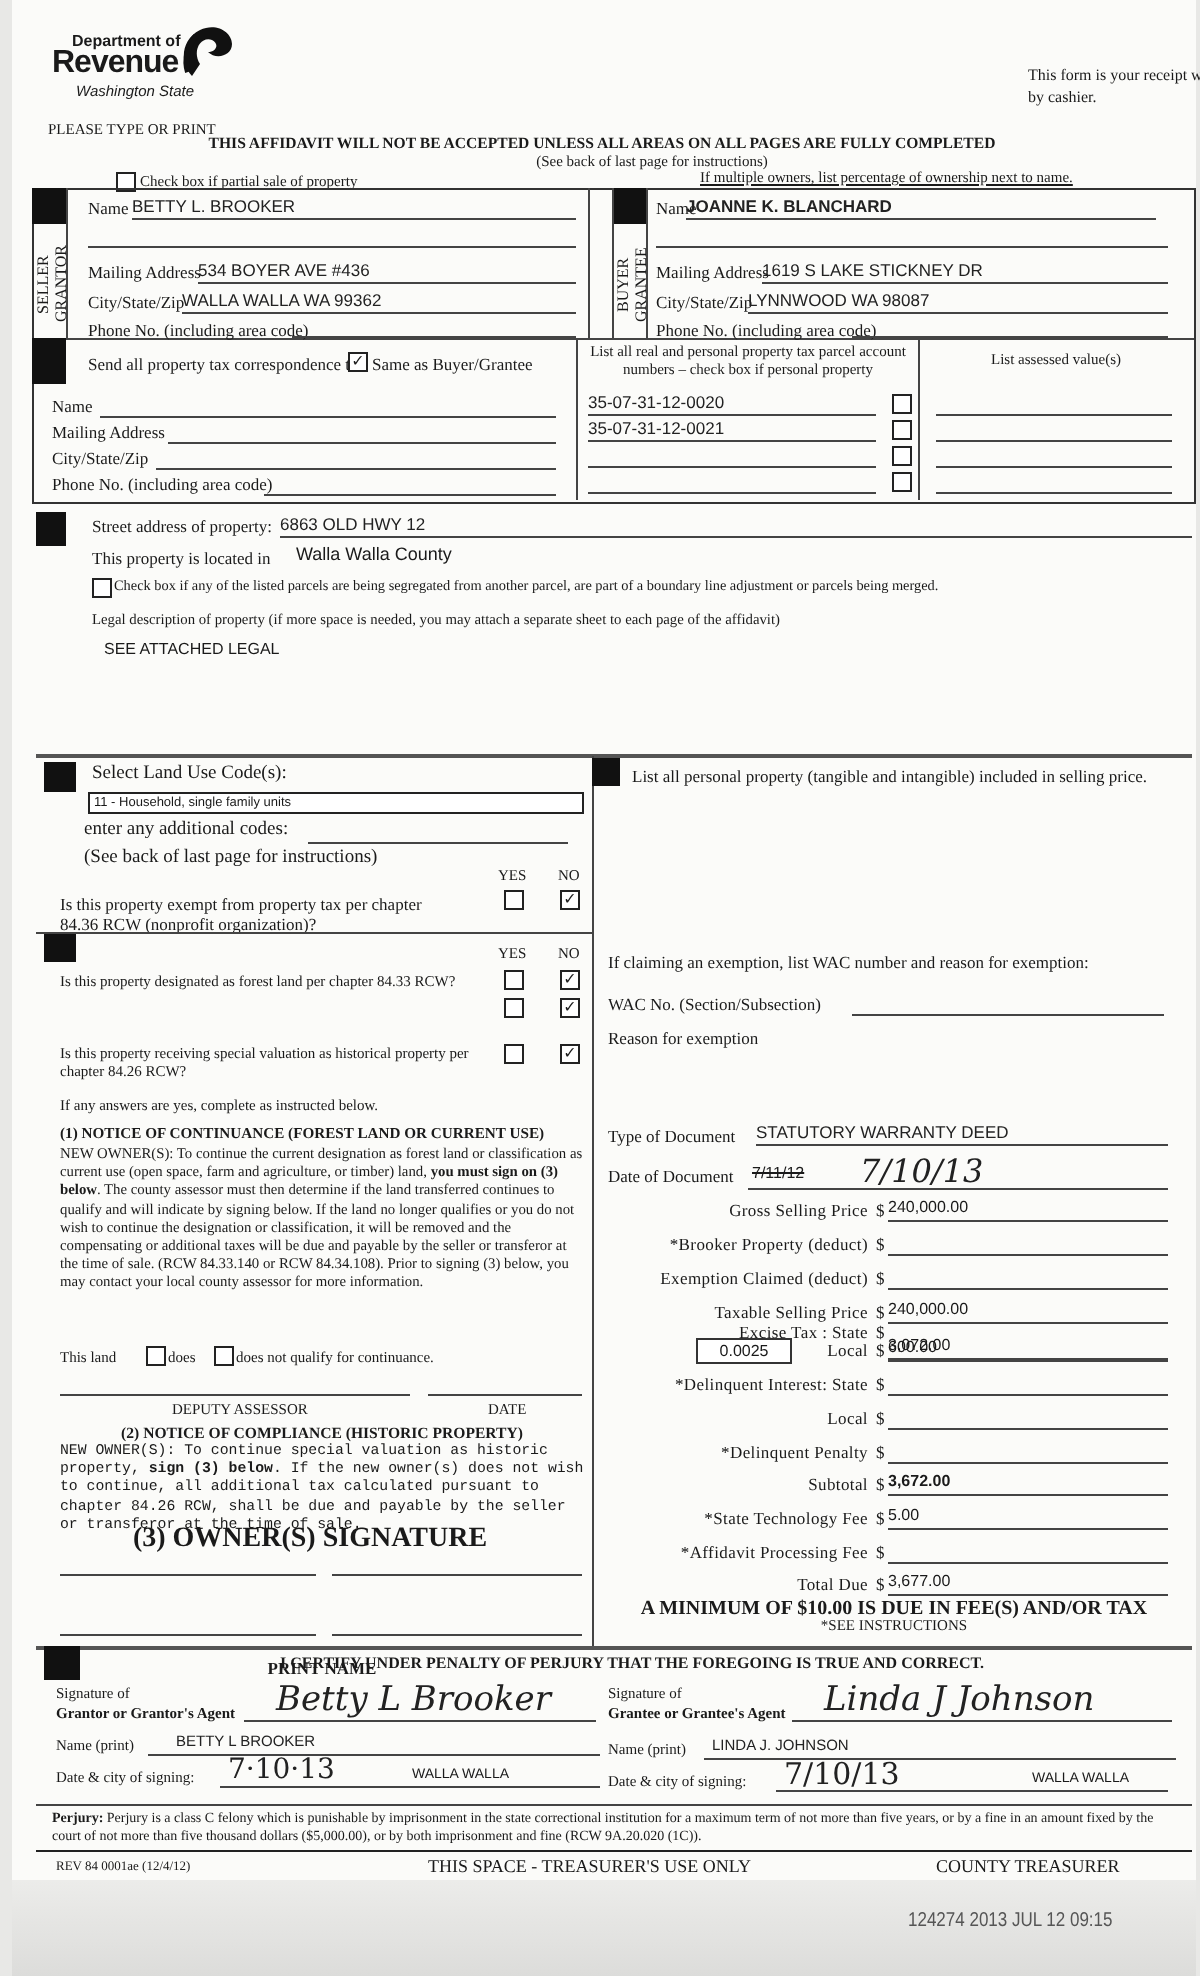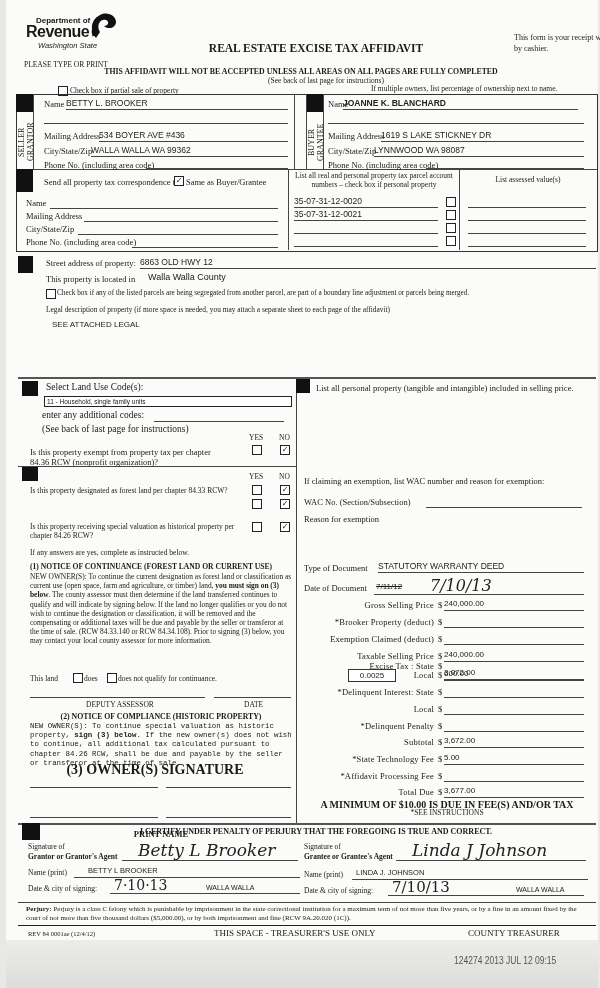--- a/index.html
+++ b/index.html
@@ -33,29 +33,28 @@
   <div class="abs" style="left:18px;top:10px;width:100px;height:42px;">
     <div class="abs sans" style="left:12px;top:6px;font-size:8px;font-weight:bold;">Department of</div>
     <div class="abs sans" style="left:2px;top:13px;font-size:16px;font-weight:bold;letter-spacing:-0.5px;">Revenue</div>
     <div class="abs sans" style="left:14px;top:31px;font-size:7.5px;font-style:italic;">Washington State</div>
     <svg class="abs" style="left:64px;top:2px;" width="30" height="28" viewBox="0 0 30 28">
       <path d="M8 26 C2 20 2 8 12 3 C20 -1 28 4 28 10 C28 16 20 18 16 14 C20 14 22 10 18 8 C12 6 8 14 12 20 Z" fill="#111"></path>
       <path d="M6 24 C4 18 6 10 10 6" stroke="#111" stroke-width="3" fill="none"></path>
     </svg>
   </div>
 
-  <div class="abs serif bold center" style="left:150px;top:42px;width:320px;font-size:11.5px;">REAL ESTATE EXCISE TAX AFFIDAVIT</div>
   <div class="abs serif" style="left:18px;top:60px;font-size:7.5px;">PLEASE TYPE OR PRINT</div>
   <div class="abs serif" style="left:462px;top:32px;width:130px;font-size:8px;line-height:11px;margin-left:46px;">This form is your receipt when stamped by cashier.</div>
   <div class="abs serif bold center" style="left:60px;top:67px;width:470px;font-size:7.8px;">THIS AFFIDAVIT WILL NOT BE ACCEPTED UNLESS ALL AREAS ON ALL PAGES ARE FULLY COMPLETED</div>
   <div class="abs serif center" style="left:230px;top:76px;width:180px;font-size:7.5px;">(See back of last page for instructions)</div>
 
   <div class="cb" style="left:52px;top:86px;"></div>
   <div class="abs serif tiny" style="left:64px;top:86px;text-decoration:underline;">Check box if partial sale of property</div>
-  <div class="abs serif tiny" style="left:365px;top:84px;">If multiple owners, list percentage of ownership next to name.</div>
+  <div class="abs serif tiny" style="left:344px;top:84px;text-decoration:underline;">If multiple owners, list percentage of ownership next to name.</div>
 
   <div class="box" style="left:10px;top:94px;width:580px;height:156px;border-width:1px;"></div>
   <div class="vline" style="left:288px;top:94px;height:75px;"></div>
   <div class="hline" style="left:10px;top:169px;width:581px;"></div>
   <div class="vline" style="left:282px;top:169px;height:81px;"></div>
   <div class="vline" style="left:453px;top:169px;height:81px;"></div>
 
   <div class="blk" style="left:10px;top:94px;width:17px;height:18px;"></div>
   <div class="vline" style="left:27px;top:94px;height:75px;"></div>
   <div class="vert serif" style="left:11px;top:118px;width:16px;height:48px;">SELLER GRANTOR</div>
@@ -217,21 +216,21 @@
       <div class="abs serif" style="left: 432px; top: 687px; font-size: 8.5px;">$</div>
       <div class="field amt" style="left: 438px; top: 686px; width: 140px;"></div>
       <div class="rlabel serif" style="left: 300px; top: 704px; width: 128px;">Local</div>
       <div class="abs serif" style="left: 432px; top: 704px; font-size: 8.5px;">$</div>
       <div class="field amt" style="left: 438px; top: 703px; width: 140px;"></div>
       <div class="rlabel serif" style="left: 300px; top: 721px; width: 128px;">*Delinquent Penalty</div>
       <div class="abs serif" style="left: 432px; top: 721px; font-size: 8.5px;">$</div>
       <div class="field amt" style="left: 438px; top: 720px; width: 140px;"></div>
       <div class="rlabel serif" style="left: 300px; top: 737px; width: 128px;">Subtotal</div>
       <div class="abs serif" style="left: 432px; top: 737px; font-size: 8.5px;">$</div>
-      <div class="field amt" style="left: 438px; top: 736px; width: 140px;">3,672.00</div>
+      <div class="field amt" style="left: 438px; top: 736px; width: 140px; font-weight: bold;">3,672.00</div>
       <div class="rlabel serif" style="left: 300px; top: 754px; width: 128px;">*State Technology Fee</div>
       <div class="abs serif" style="left: 432px; top: 754px; font-size: 8.5px;">$</div>
       <div class="field amt" style="left: 438px; top: 753px; width: 140px;">5.00</div>
       <div class="rlabel serif" style="left: 300px; top: 771px; width: 128px;">*Affidavit Processing Fee</div>
       <div class="abs serif" style="left: 432px; top: 771px; font-size: 8.5px;">$</div>
       <div class="field amt" style="left: 438px; top: 770px; width: 140px;"></div>
       <div class="rlabel serif" style="left: 300px; top: 787px; width: 128px;">Total Due</div>
       <div class="abs serif" style="left: 432px; top: 787px; font-size: 8.5px;">$</div>
       <div class="field amt" style="left: 438px; top: 786px; width: 140px;">3,677.00</div>
     </div>

